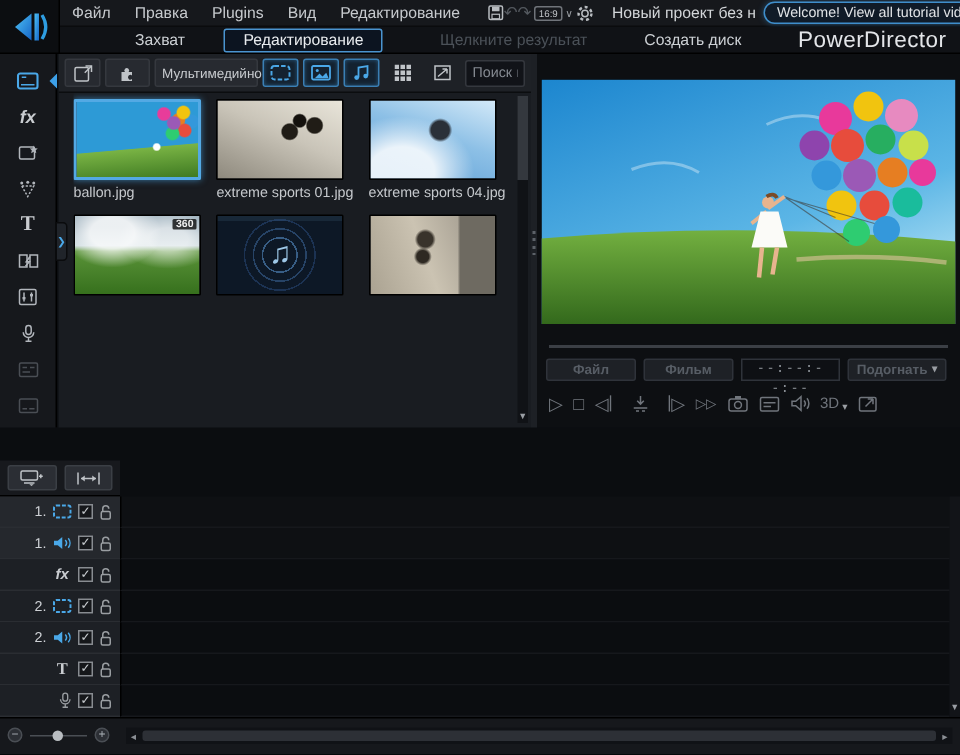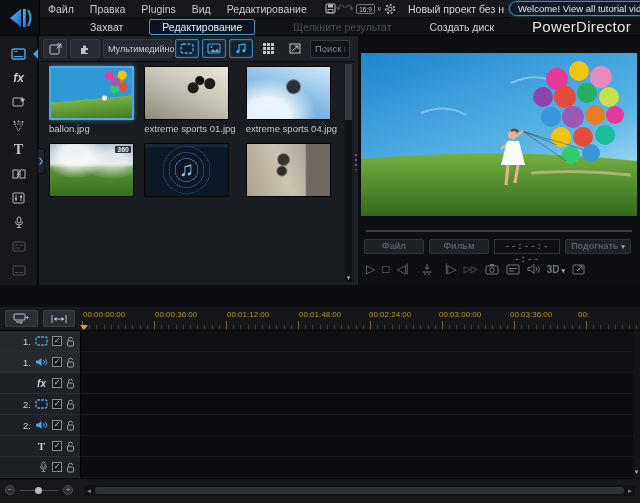--- a/index.html
+++ b/index.html
@@ -118,21 +118,21 @@
   .seekbar{position:absolute;left:8px;top:194px;right:8px;height:2px;background:#3b3f45}
   .pv-row1{position:absolute;left:6px;top:203px;right:4px;height:15px;display:flex;gap:5px}
   .pv-btn{flex:0 0 60px;height:15px;background:#1e2126;border:1px solid #2f333a;border-radius:2px;
           color:#575d65;font-size:9px;font-weight:bold;text-align:center;line-height:13px}
   .pv-time{flex:0 0 66px;background:#0e1014;border:1px solid #2f333a;color:#8a8f95;
            font-family:"DejaVu Sans Mono",monospace;font-size:9px;letter-spacing:1px;text-align:center;line-height:13px}
   .pv-fit{flex:0 0 66px;display:flex;align-items:center;justify-content:center;gap:3px}
   .pv-row2{position:absolute;left:8px;top:224px;right:4px;height:18px;display:flex;align-items:center;gap:7px;color:#70757c}
   .tr-ic{font-size:12px;line-height:14px;color:#70757c;display:flex;align-items:center;gap:1px}
   .tr-sm{font-size:9px}
-  .tr-3d{font-size:10px;font-weight:bold;display:flex;align-items:flex-end;gap:2px}
+  .tr-3d{font-size:10px;font-weight:normal;display:flex;align-items:flex-end;gap:2px}
 
   
   .hintbar{position:absolute;left:0;top:285px;width:640px;height:22px;background:#17191d;
            border-bottom:1px solid #000;display:flex;align-items:center}
   .hint-corner{width:30px;height:22px;border-right:1px solid #26292e}
   .hint-ic{margin-left:16px;display:flex;align-items:center}
   .hint-text{margin-left:14px;font-size:10px;color:#ccd0d4}
   .hint-dots{position:absolute;left:300px;top:1px;font-size:8px;letter-spacing:2px;color:#5a5f66}
 
   
@@ -512,33 +512,20 @@
         </svg>
     </span>
     <span class="tl-btn">
       <svg width="18" height="10" viewBox="0 0 18 10">
           <path d="M2 1v8M16 1v8M4 5h10" stroke="#c0c4c8" fill="none"></path>
           <path d="M6.5 3L4 5l2.5 2zM11.5 3L14 5l-2.5 2z" fill="#c0c4c8"></path>
         </svg>
     </span>
   </div>
 
-  <div class="ruler">
-    <span class="rl">00:00:00:00</span>
-    <span class="rl">00:00:36:00</span>
-    <span class="rl">00:01:12:00</span>
-    <span class="rl">00:01:48:00</span>
-    <span class="rl">00:02:24:00</span>
-    <span class="rl">00:03:00:00</span>
-    <span class="rl">00:03:36:00</span>
-    <span class="rl">00:</span>
-    <div class="ticks-minor"></div>
-    <div class="ticks-major"></div>
-    <div class="playhead"></div>
-  </div>
 
   <div class="tracks">
     <div class="trk hl">
       <div class="trk-head">
         <span class="trk-num">1.</span>
         <svg width="13" height="10" viewBox="0 0 13 10">
             <rect x="1" y="1" width="11" height="8" rx="1.5" fill="none" stroke="#4aa8e8" stroke-width="1.3" stroke-dasharray="2.6 1.2"></rect>
           </svg>
         <span class="cb"></span>
         <svg width="9" height="11" viewBox="0 0 9 11">

